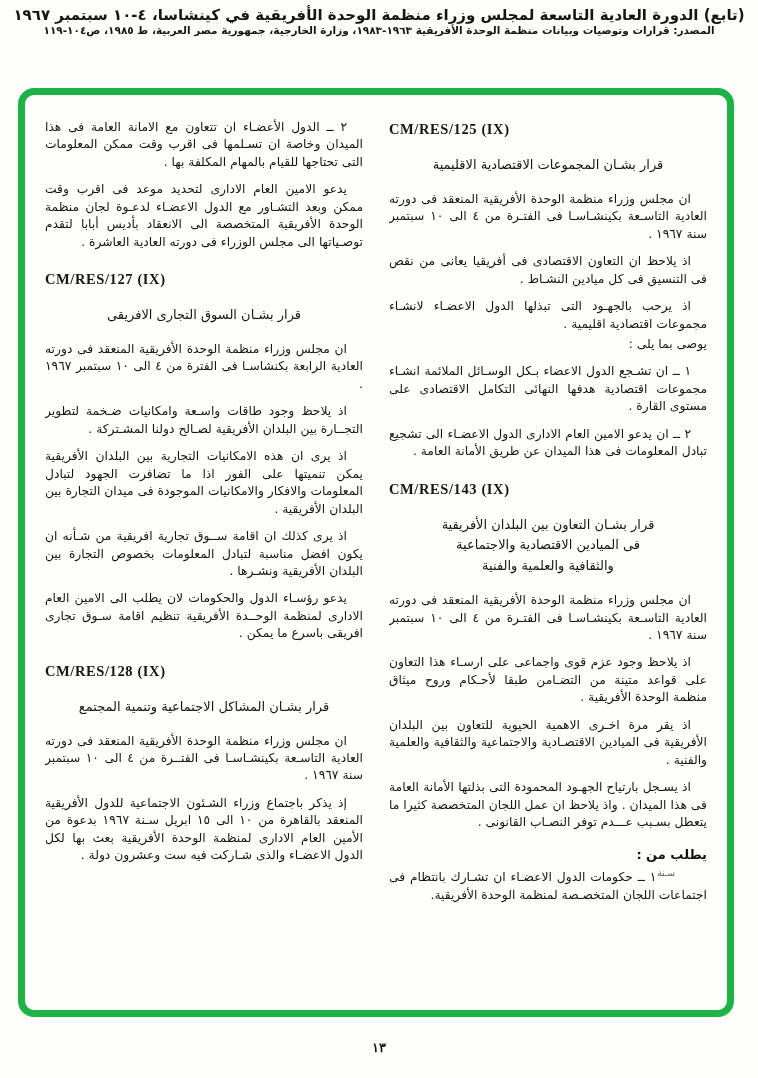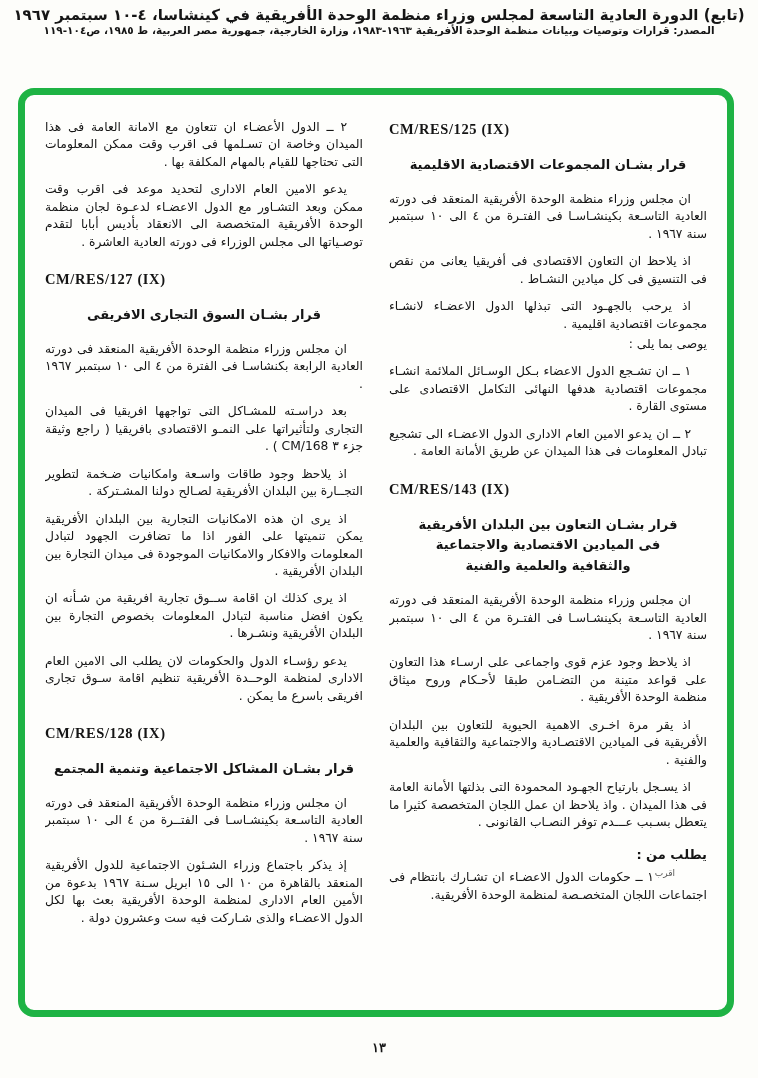--- a/index.html
+++ b/index.html
@@ -47,21 +47,21 @@
     direction:ltr;
     text-align:left;
     font-family:"Liberation Serif", serif;
     font-weight:bold;
     font-size:14.5px;
     letter-spacing:0.6px;
     margin:2px 0 16px 0;
   }
   .sec-title {
     font-size:13px;
-    font-weight:bold;
+    font-weight:normal;
     text-align:center;
     white-space:pre-line;
     line-height:1.6;
     margin:17px 0 15px 0;
   }
   .para {
     font-size:12.3px;
     line-height:1.42;
     text-align:justify;
     text-indent:16px;
@@ -113,33 +113,32 @@
       <section class="section">
         <div class="sec-code">CM/RES/143 (IX)</div>
         <h2 class="sec-title">قرار بشـان التعاون بين البلدان الأفريقية
 فى الميادين الاقتصادية والاجتماعية
 والثقافية والعلمية والفنية</h2>
         <p class="para">ان مجلس وزراء منظمة الوحدة الأفريقية المنعقد فى دورته العادية التاسـعة بكينشـاسـا فى الفتـرة من ٤ الى ١٠ سبتمبر سنة ١٩٦٧ .</p>
         <p class="para">اذ يلاحظ وجود عزم قوى واجماعى على ارسـاء هذا التعاون على قواعد متينة من التضـامن طبقا لأحـكام وروح ميثاق منظمة الوحدة الأفريقية .</p>
         <p class="para">اذ يقر مرة اخـرى الاهمية الحيوية للتعاون بين البلدان الأفريقية فى الميادين الاقتصـادية والاجتماعية والثقافية والعلمية والفنية .</p>
         <p class="para">اذ يسـجل بارتياح الجهـود المحمودة التى بذلتها الأمانة العامة فى هذا الميدان . واذ يلاحظ ان عمل اللجان المتخصصة كثيرا ما يتعطل بسـبب عـــدم توفر النصـاب القانونى .</p>
         <p class="para bold noindent">يطلب من :</p>
-        <p class="para tight"><span class="artifact">اقرب</span>١ ــ حكومات الدول الاعضـاء ان تشـارك بانتظام فى اجتماعات اللجان المتخصـصة لمنظمة الوحدة الأفريقية.</p>
+        <p class="para tight"><span class="artifact">سـنة</span>١ ــ حكومات الدول الاعضـاء ان تشـارك بانتظام فى اجتماعات اللجان المتخصـصة لمنظمة الوحدة الأفريقية.</p>
       </section>
     </div>
   <div class="col">
       <section class="section">
         <p class="para">٢ ــ الدول الأعضـاء ان تتعاون مع الامانة العامة فى هذا الميدان وخاصة ان تسـلمها فى اقرب وقت ممكن المعلومات التى تحتاجها للقيام بالمهام المكلفة بها .</p>
         <p class="para">يدعو الامين العام الادارى لتحديد موعد فى اقرب وقت ممكن وبعد التشـاور مع الدول الاعضـاء لدعـوة لجان منظمة الوحدة الأفريقية المتخصصة الى الانعقاد بأديس أبابا لتقدم توصـياتها الى مجلس الوزراء فى دورته العادية العاشرة .</p>
       </section>
       <section class="section">
         <div class="sec-code">CM/RES/127 (IX)</div>
         <h2 class="sec-title">قرار بشـان السوق التجارى الافريقى</h2>
         <p class="para">ان مجلس وزراء منظمة الوحدة الأفريقية المنعقد فى دورته العادية الرابعة بكنشاسـا فى الفترة من ٤ الى ١٠ سبتمبر ١٩٦٧ .</p>
-        <p class="para">بعد دراسـته للمشـاكل التى تواجهها افريقيا فى الميدان التجارى ولتأثيراتها على النمـو الاقتصادى بافريقيا ( راجع وثيقة جزء ٣ CM/168 ) .</p>
         <p class="para">اذ يلاحظ وجود طاقات واسـعة وامكانيات ضـخمة لتطوير التجــارة بين البلدان الأفريقية لصـالح دولنا المشـتركة .</p>
         <p class="para">اذ يرى ان هذه الامكانيات التجارية بين البلدان الأفريقية يمكن تنميتها على الفور اذا ما تضافرت الجهود لتبادل المعلومات والافكار والامكانيات الموجودة فى ميدان التجارة بين البلدان الأفريقية .</p>
         <p class="para">اذ يرى كذلك ان اقامة ســوق تجارية افريقية من شـأنه ان يكون افضل مناسبة لتبادل المعلومات بخصوص التجارة بين البلدان الأفريقية ونشـرها .</p>
         <p class="para">يدعو رؤسـاء الدول والحكومات لان يطلب الى الامين العام الادارى لمنظمة الوحــدة الأفريقية تنظيم اقامة سـوق تجارى افريقى باسرع ما يمكن .</p>
       </section>
       <section class="section">
         <div class="sec-code">CM/RES/128 (IX)</div>
         <h2 class="sec-title">قرار بشـان المشاكل الاجتماعية وتنمية المجتمع</h2>
         <p class="para">ان مجلس وزراء منظمة الوحدة الأفريقية المنعقد فى دورته العادية التاسـعة بكينشـاسـا فى الفتــرة من ٤ الى ١٠ سبتمبر سنة ١٩٦٧ .</p>
         <p class="para">إذ يذكر باجتماع وزراء الشـئون الاجتماعية للدول الأفريقية المنعقد بالقاهرة من ١٠ الى ١٥ ابريل سـنة ١٩٦٧ بدعوة من الأمين العام الادارى لمنظمة الوحدة الأفريقية بعث بها لكل الدول الاعضـاء والذى شـاركت فيه ست وعشرون دولة .</p>

